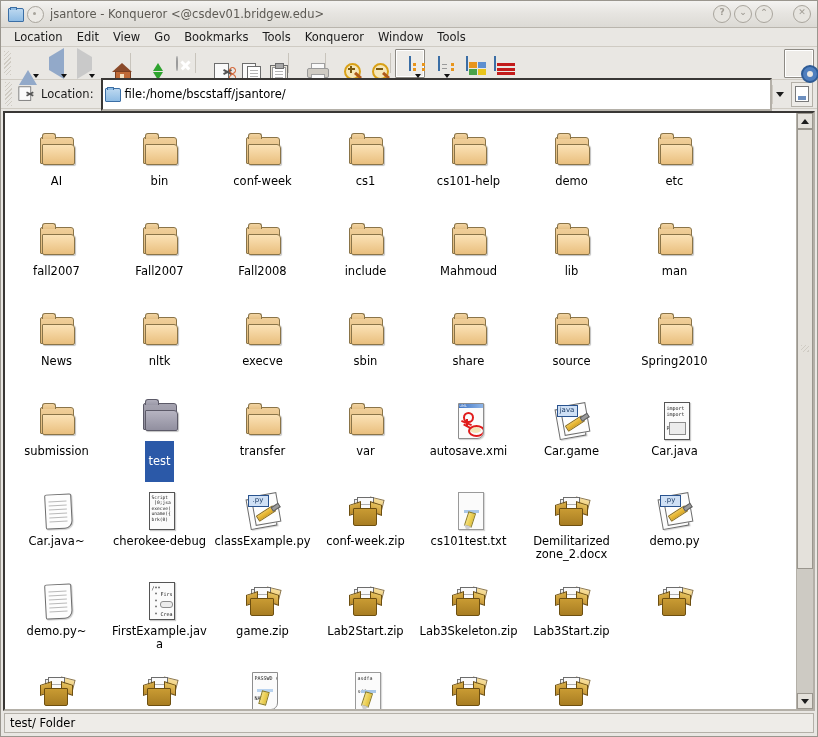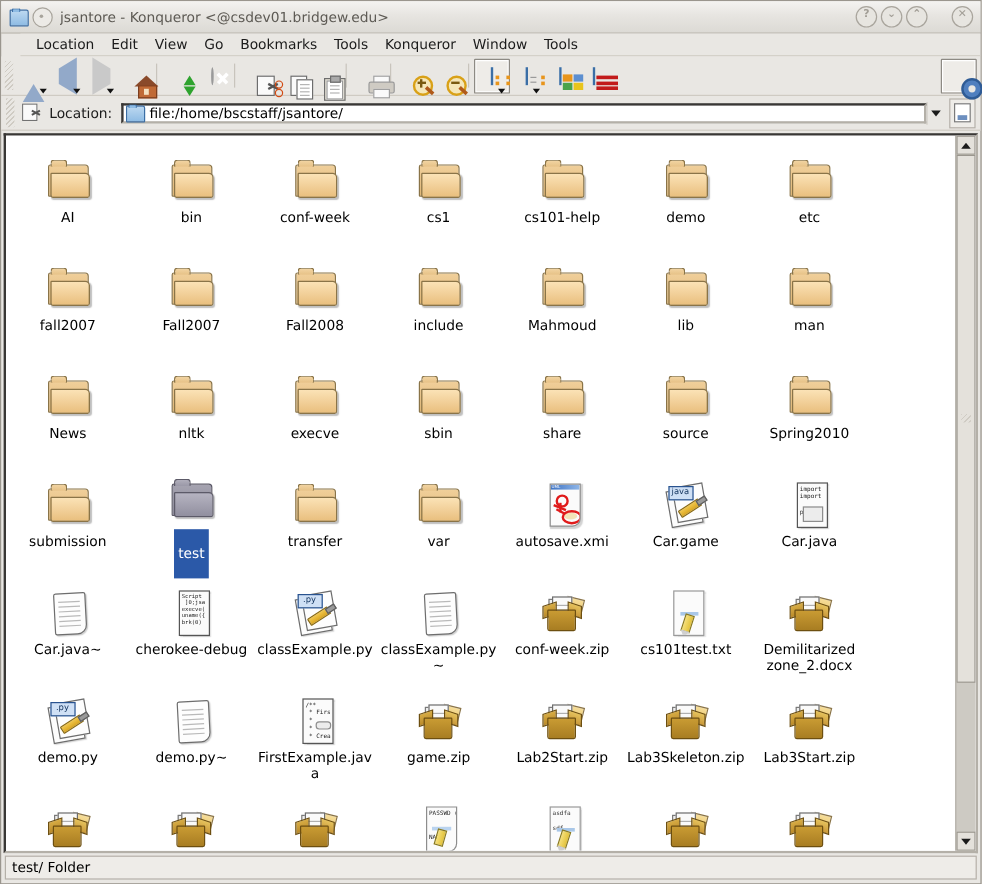--- a/index.html
+++ b/index.html
@@ -47,21 +47,21 @@
     width:16px;height:16px;border-radius:50%;
     border:1.5px solid #a9a59d;background:#e7e5e0;
     color:#a29e96;font-size:9px;line-height:13px;text-align:center;
     font-weight:bold;
   }
   .tb-btn.sep{margin-left:17px;}
   
   .menubar{
     height:19px;flex:0 0 19px;background:#e9e7e3;
     display:flex;align-items:center;padding:0 6px;
-    border-bottom:1px solid #cfcbc3;box-sizing:border-box;margin-left:16px;
+    border-bottom:1px solid #cfcbc3;box-sizing:border-box;
   }
   .menu-item{
     padding:1px 7px;font-size:11.5px;color:#1b1b1b;white-space:nowrap;cursor:default;
   }
   
   .toolbar{
     height:33px;flex:0 0 33px;background:#e9e7e3;
     display:flex;align-items:center;padding:0 3px;
     border-bottom:1px solid #cfcbc3;box-sizing:border-box;
   }
@@ -82,21 +82,21 @@
     border-left:3px solid transparent;border-right:3px solid transparent;border-top:4px solid #111;}
   .spacer{flex:1;}
   
   .locbar{
     height:29px;flex:0 0 29px;background:#e9e7e3;
     display:flex;align-items:center;padding:0 4px;
     border-bottom:1px solid #cfcbc3;box-sizing:border-box;
   }
   .loc-label{font-size:11.5px;color:#1b1b1b;margin:0 7px 0 4px;white-space:nowrap;}
   .loc-field{
-    flex:1;height:17px;background:#fff;border:2px inset #b4b0a8;
+    flex:1;height:33px;background:#fff;border:2px inset #b4b0a8;
     border-top-color:#8d8a84;border-left-color:#8d8a84;
     display:flex;align-items:center;padding:0 2px;box-sizing:border-box;
     position:relative;
   }
   .loc-text{font-size:11.5px;color:#000;margin-left:5px;white-space:nowrap;}
   .loc-drop{
     width:14px;height:19px;flex:0 0 14px;display:flex;flex-direction:column;
     align-items:center;justify-content:center;border-left:1px solid #cfcbc3;
   }
   .cdown{width:0;height:0;border-left:4px solid transparent;border-right:4px solid transparent;border-top:5px solid #1b1b1b;}
@@ -934,35 +934,20 @@
                   <div class="drv"></div>
         <div class="badge">.py</div>
                 </div>
               </div>
             </div>
             <div class="lbl">classExample.py</div>
           </div>
           <div class="cell">
             <div class="ico">
               <div class="i">
-                <div class="doc">
-                  <i style="top:6px"></i>
-                  <i style="top:10px"></i>
-                  <i style="top:14px"></i>
-                  <i style="top:18px"></i>
-                  <i style="top:22px"></i>
-                  <i style="top:26px"></i>
-                </div>
-              </div>
-            </div>
-            <div class="lbl">classExample.py~</div>
-          </div>
-          <div class="cell">
-            <div class="ico">
-              <div class="i">
                 <div class="zipbox">
         <div class="yel"></div>
                   <div class="paper2"></div>
                   <div class="paper">
                     <i style="top:6px"></i>
                     <i style="top:10px"></i>
                     <i style="top:14px"></i>
                     <i style="top:18px"></i>
                   </div>
         <div class="flapL"></div>

